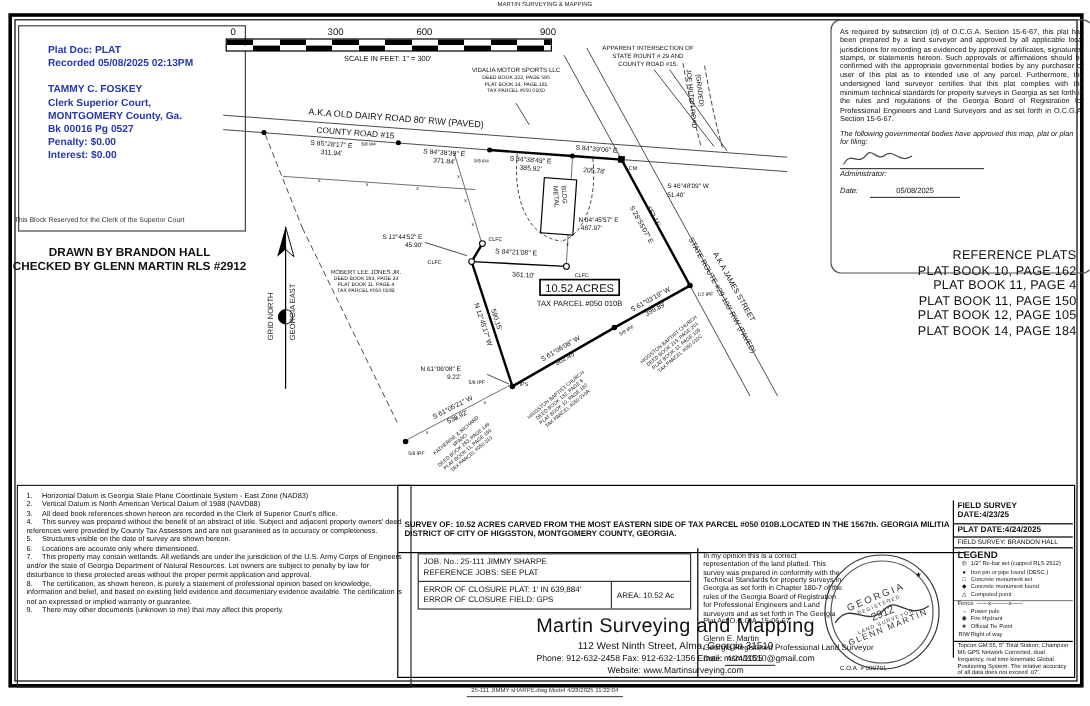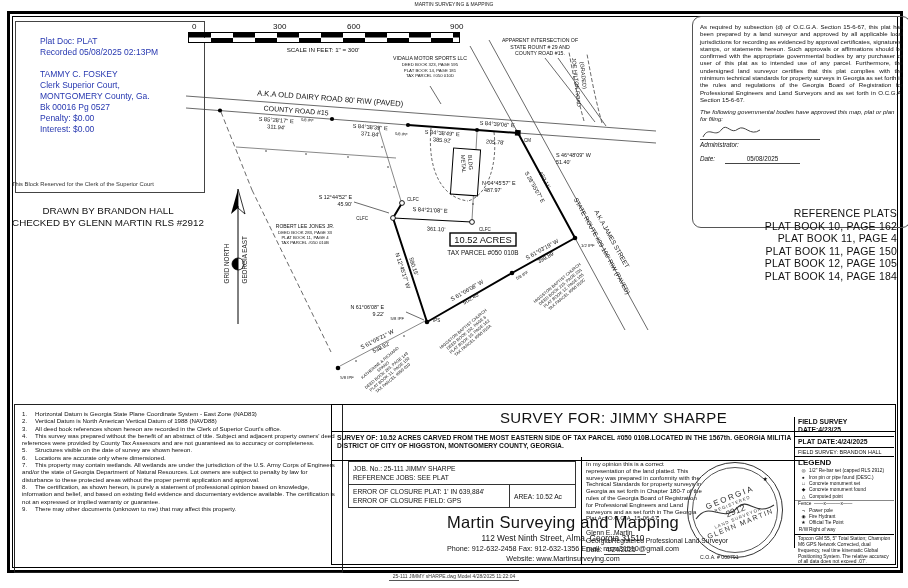--- a/index.html
+++ b/index.html
@@ -5,39 +5,39 @@
   html,body{margin:0;padding:0}
   body{width:908px;height:588px;position:relative;background:#fff;
        font-family:"Liberation Sans",sans-serif;color:#111;overflow:hidden;font-size:10px}
   .abs{position:absolute}
   .sheet{left:7px;top:11px;width:890px;height:556px;border:3px solid #000}
   .sheet::before{content:"";position:absolute;left:2px;top:2px;right:2px;bottom:2px;border:1px solid #000}
   .hdr{left:0;top:1px;width:908px;text-align:center;font-size:5px;color:#222}
   .ftr{left:0;top:573px;width:908px;text-align:center;font-size:5px;color:#333}
   .ftr span{border-bottom:1px solid #555;padding:0 4px 1px}
   .clerkbox{left:15px;top:21px;width:164px;height:156px;border:1px solid #444;padding:14px 0 0 24px;
-            color:#2637b0;font-weight:normal;font-size:8.5px;line-height:11px}
+            color:#2637b0;font-weight:bold;font-size:8.5px;line-height:11px}
   .clerkcap{left:12px;top:181px;width:220px;font-size:5.8px;color:#333}
   .sb-wrap{left:188px;top:22px;width:300px}
   .sb-nums{position:relative;height:9px;font-size:8px}
   .sb-nums span{position:absolute;top:0}
   .sb-bar{margin-top:1px;width:270px;height:9px;border:1px solid #000;
     background:
       repeating-linear-gradient(90deg,#000 0 22px,#fff 22px 44px) top/100% 50% no-repeat,
       repeating-linear-gradient(90deg,#fff 0 22px,#000 22px 44px) bottom/100% 50% no-repeat}
   .sb-cap{width:270px;text-align:center;font-size:6.2px;margin-top:3px}
   .apprbox{left:692px;top:16px;width:203px;height:198px;border:1px solid #555;border-radius:9px;
            padding:6px 7px;font-size:6.1px;line-height:7.3px;text-align:justify}
   .appr-it{font-style:italic;font-size:6.1px;line-height:7.2px;margin-top:5px;text-align:left}
   .sigline{border-bottom:1px solid #444;width:120px;margin-top:-3px}
   .appr-lbl{font-style:italic;font-size:6.3px;margin-top:1px;text-align:left}
   .appr-date{font-style:italic;font-size:6.3px;margin-top:7px;text-align:left}
   .appr-date b{font-style:normal;font-weight:normal;border-bottom:1px solid #444;padding:0 22px 1px;margin-left:8px}
   .refplats{left:697px;top:207px;width:200px;text-align:right;font-size:10.5px;line-height:12.5px;letter-spacing:.2px}
-  .credits{left:8px;top:205px;width:200px;text-align:center;font-weight:normal;font-size:9.8px;line-height:12px}
+  .credits{left:8px;top:205px;width:200px;text-align:center;font-weight:bold;font-size:9.8px;line-height:12px}
   .vlabel{font-size:6.3px;color:#222;white-space:nowrap;transform:rotate(-90deg);transform-origin:center}
   .notesbox{left:14px;top:404px;width:313px;height:157px;border:1px solid #222;padding:5px 7px;
             font-size:6.1px;line-height:7.3px}
   .note .nn{display:inline-block;min-width:13px}
   .survey{left:331px;top:404px;width:563px;height:159px;border:1.5px solid #000}
   .svy-title{left:0;top:0;width:100%;height:26px;line-height:26px;text-align:center;
              font-size:15px;letter-spacing:.4px;border-bottom:1px solid #000}
   .svy-of{left:0;top:26px;width:462px;height:26px;border-bottom:1px solid #000;
           font-size:6.7px;line-height:8.2px;padding:3px 5px 0 5px;font-weight:bold}
   .jobtbl{left:16px;top:56px;width:226px;border:1px solid #333;font-size:6.7px;line-height:9px}
@@ -320,21 +320,20 @@
   <div class="note"><span class="nn">3.</span><span>All deed book references shown hereon are recorded in the Clerk of Superior Court's office.</span></div>
   <div class="note"><span class="nn">4.</span><span>This survey was prepared without the benefit of an abstract of title. Subject and adjacent property owners' deed references were provided by County Tax Assessors and are not guaranteed as to accuracy or completeness.</span></div>
   <div class="note"><span class="nn">5.</span><span>Structures visible on the date of survey are shown hereon.</span></div>
   <div class="note"><span class="nn">6.</span><span>Locations are accurate only where dimensioned.</span></div>
   <div class="note"><span class="nn">7.</span><span>This property may contain wetlands. All wetlands are under the jurisdiction of the U.S. Army Corps of Engineers and/or the state of Georgia Department of Natural Resources. Lot owners are subject to penalty by law for disturbance to these protected areas without the proper permit application and approval.</span></div>
   <div class="note"><span class="nn">8.</span><span>The certification, as shown hereon, is purely a statement of professional opinion based on knowledge, information and belief, and based on existing field evidence and documentary evidence available. The certification is not an expressed or implied warranty or guarantee.</span></div>
   <div class="note"><span class="nn">9.</span><span>There may other documents (unknown to me) that may affect this property.</span></div>
 </div>
 
 <div class="abs survey">
-  <div class="abs svy-title">SURVEY FOR: JIMMY SHARPE</div>
   <div class="abs svy-of">SURVEY OF: 10.52 ACRES CARVED FROM THE MOST EASTERN SIDE OF TAX PARCEL #050 010B.LOCATED IN THE 1567th. GEORGIA MILITIA DISTRICT OF CITY OF HIGGSTON, MONTGOMERY COUNTY, GEORGIA.</div>
 
   <div class="abs jobtbl">
     <div class="r1">
       <div>JOB. No.: 25-111 JIMMY SHARPE</div>
       <div>REFERENCE JOBS: SEE PLAT</div>
     </div>
     <div class="r2">
       <div class="c1">
         <div>ERROR OF CLOSURE PLAT: 1' IN 639,884'</div>

